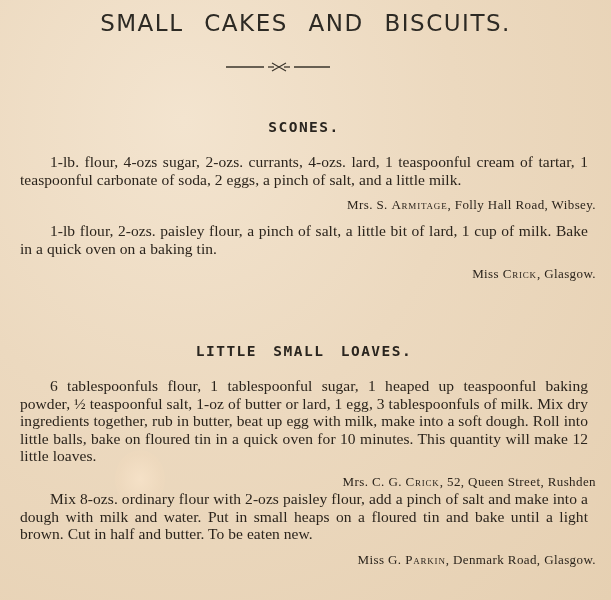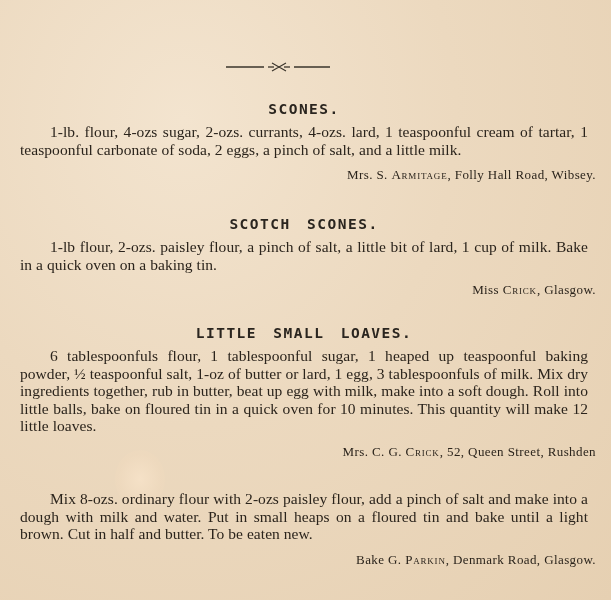--- a/index.html
+++ b/index.html
@@ -15,40 +15,41 @@
     position: absolute; top: 10px; left: 0; width: 611px; text-align: center;
     font-family: "DejaVu Sans", "Liberation Sans", sans-serif;
     font-weight: normal; font-size: 23px; letter-spacing: 1.5px; word-spacing: 12px;
     color: #2d2a24; margin: 0;
   }
   .ornament {
     position: absolute; top: 62px; left: 226px; width: 104px; height: 10px;
   }
   .recipe { position: absolute; left: 12px; width: 584px; }
   .recipe h2 {
-    margin: 0; text-align: center; font-family: "DejaVu Sans Mono", "Liberation Mono", monospace;
+    margin: 18px; text-align: center; font-family: "DejaVu Sans Mono", "Liberation Mono", monospace;
     font-weight: bold; font-size: 14.5px; letter-spacing: 1.5px; word-spacing: 6px; color: #2a251f;
   }
   .recipe p {
     margin: 8px; font-size: 15.5px; line-height: 17.5px; text-align: justify;
     text-indent: 30px; letter-spacing: 0.05px;
   }
   .recipe .credit {
     text-align: right; font-size: 13px; line-height: 18px; margin-top: 5px; letter-spacing: 0.4px;
   }
   .sc { font-variant: small-caps; letter-spacing: 0.8px; }
   .stain {
     position: absolute; left: 115px; top: 450px; width: 50px; height: 58px; border-radius: 50%;
     background: radial-gradient(ellipse, rgba(246,226,200,0.9) 0%, rgba(240,218,190,0.5) 60%, rgba(230,208,178,0) 100%);
   }
 </style>
 </head>
 <body>
 
 <div class="page">
+  <h1 class="title">SMALL CAKES AND BISCUITS.</h1>
 
   <svg class="ornament" viewBox="0 0 104 10">
     <line x1="0" y1="5" x2="38" y2="5" stroke="#3a342b" stroke-width="1.3"></line>
     <line x1="42" y1="5" x2="48" y2="5" stroke="#3a342b" stroke-width="1.3"></line>
     <polyline points="46,1 53,5 46,9" fill="none" stroke="#3a342b" stroke-width="1.1"></polyline>
     <polyline points="60,1 53,5 60,9" fill="none" stroke="#3a342b" stroke-width="1.1"></polyline>
     <line x1="58" y1="5" x2="64" y2="5" stroke="#3a342b" stroke-width="1.3"></line>
     <line x1="68" y1="5" x2="104" y2="5" stroke="#3a342b" stroke-width="1.3"></line>
   </svg>
 
@@ -57,37 +58,36 @@
   <section class="recipe" style="top:101px;">
     <h2>SCONES.</h2>
     <p style="margin-top:6px;">1-lb. flour, 4-ozs sugar, 2-ozs. currants, 4-ozs. lard, 1 teaspoonful cream of tartar, 1 teaspoonful carbonate of soda, 2 eggs, a pinch of salt, and a little milk.</p>
     <div class="credit">
       <span>Mrs. S.</span>
       <span class="sc">Armitage</span><span>, Folly Hall Road, Wibsey.</span>
     </div>
   </section>
 
   <section class="recipe" style="top:216px;">
-    <h2>SCOTCH SCONES.</h2>
     <p style="margin-top:6px;">1-lb flour, 2-ozs. paisley flour, a pinch of salt, a little bit of lard, 1 cup of milk.   Bake in a quick oven on a baking tin.</p>
     <div class="credit" style="margin-top:8px;">
       <span>Miss</span>
       <span class="sc">Crick</span><span>, Glasgow.</span>
     </div>
   </section>
 
   <section class="recipe" style="top:325px;">
     <h2>LITTLE SMALL LOAVES.</h2>
     <p style="margin-top:6px;">6 tablespoonfuls flour, 1 tablespoonful sugar, 1 heaped up teaspoonful baking powder, ½ teaspoonful salt, 1-oz of butter or lard, 1 egg, 3 tablespoonfuls of milk.   Mix dry ingredients together, rub in butter, beat up egg with milk, make into a soft dough.  Roll into little balls, bake on floured tin in a quick oven for 10 minutes.   This quantity will make 12 little loaves.</p>
     <div class="credit" style="margin-top:8px;">
       <span>Mrs. C. G.</span>
       <span class="sc">Crick</span><span>, 52, Queen Street, Rushden</span>
     </div>
   </section>
 
   <section class="recipe" style="top:485px;">
     <p style="margin-top:5px;">Mix 8-ozs. ordinary flour with 2-ozs paisley flour, add a pinch of salt and make into a dough with milk and water.  Put in small heaps on a floured tin and bake until a light brown.   Cut in half and butter.   To be eaten new.</p>
     <div class="credit" style="margin-top:5px;">
-      <span>Bake G.</span>
+      <span>Miss G.</span>
       <span class="sc">Parkin</span><span>, Denmark Road, Glasgow.</span>
     </div>
   </section>
 </div>
 
 </body></html>

